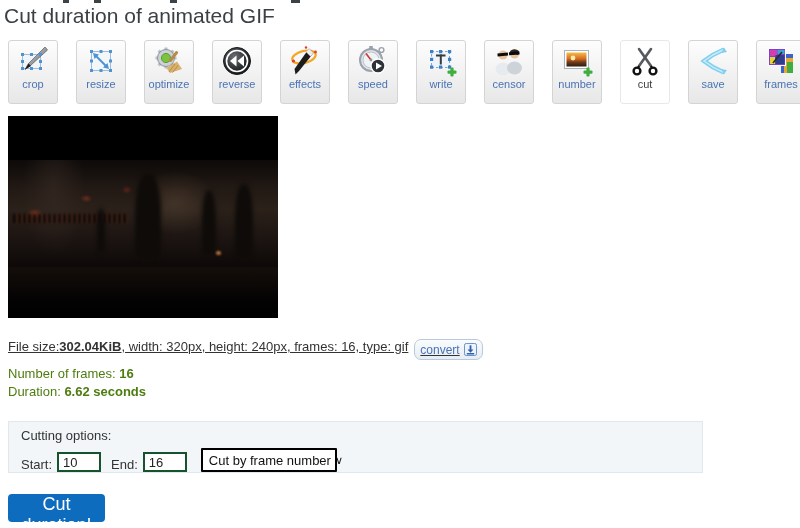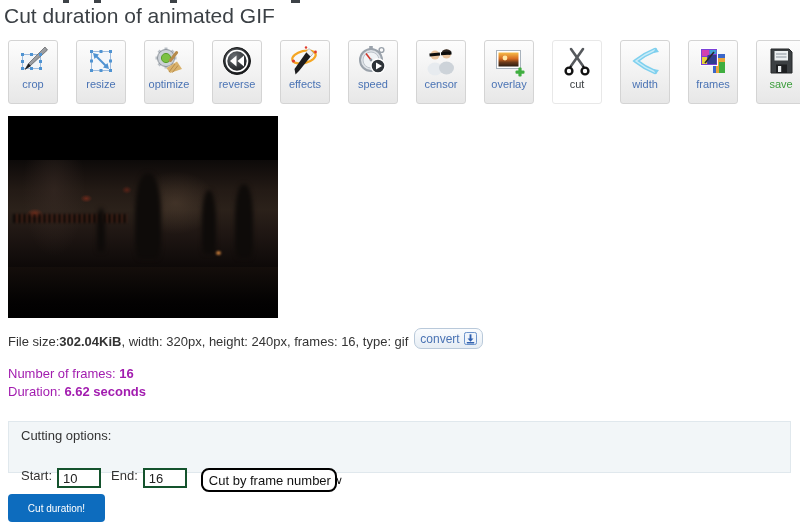--- a/index.html
+++ b/index.html
@@ -39,48 +39,48 @@
   .fig-r2 { left:84%; top:22%; width:18px; height:74px; }
   .fig-m1 { left:33%; top:45%; width:8px; height:44px; }
   .crowd { position:absolute; left:2%; top:50%; width:42%; height:9px; filter:blur(1px);
     background:repeating-linear-gradient(90deg, rgba(0,0,0,.65) 0 3px, rgba(120,42,22,.4) 3px 5px); }
   .ember { position:absolute; left:77%; top:85%; width:5px; height:4px; border-radius:50%;
     background:#c27a3a; filter:blur(1px); }
   .scene-below { position:absolute; left:0; top:151px; width:270px; height:51px;
     background:linear-gradient(180deg,#140e0b, #030202 70%, #000); }
 
   
-  .file-info { position:absolute; left:8px; top:328px; font-size:13px; color:#333; display:flex; align-items:flex-end; }
+  .file-info { position:absolute; left:8px; top:339px; font-size:13px; color:#333; display:flex; align-items:flex-start;text-decoration:underline; }
   .file-info b { font-weight:bold; }
   .convert-btn { margin-left:6px; height:21px; display:inline-flex; align-items:center; gap:4px;
     padding:0 5px; border:1px solid #b9c9da; border-radius:7px;
     background:linear-gradient(180deg,#fafcfe,#e6edf4); cursor:pointer; }
   .convert-btn .clabel { font-size:12px; color:#4a73b4; }
 
-  .stat-line { position:absolute; left:8px; font-size:13px; color:#a21caf; }
+  .stat-line { position:absolute; left:8px; font-size:13px; color:#4d7c0f; }
   .stat-frames { top:366px; }
   .stat-duration { top:384px; }
   .stat-line b { font-weight:bold; }
 
   
-  .cut-panel { position:absolute; left:8px; top:421px; width:783px; height:52px;
+  .cut-panel { position:absolute; left:8px; top:421px; width:695px; height:52px;
     background:#f2f6f8; border:1px solid #e0e8ed; }
   .cut-heading { position:absolute; left:12px; top:6px; font-size:13px; color:#333; }
-  .cut-row { position:absolute; left:12px; top:26px; display:flex; align-items:flex-start; font-size:13px; color:#333;margin-top:20px; }
+  .cut-row { position:absolute; left:12px; top:26px; display:flex; align-items:flex-end; font-size:13px; color:#333; }
   .cut-row label { margin-right:5px; }
   .cut-input { width:44px; height:20px; border:2px solid #14532d; background:#fff; font-size:13px;
     padding:0 4px; font-family:"Liberation Sans", sans-serif; color:#222; margin-right:10px; }
   .mode-select { display:inline-flex; align-items:center; justify-content:space-between;
-    width:136px; height:24px; border:2px solid #000; border-radius:8px; background:#fff;
+    width:136px; height:24px; border:2px solid #000; border-radius:1px; background:#fff;
     padding:0 6px; cursor:pointer; margin-left:4px; }
   .mode-select .mlabel { font-size:13px; color:#111; white-space:nowrap; }
   .mode-select .chev { font-size:11px; color:#111; margin-left:4px; }
 
   .primary-btn { position:absolute; left:8px; top:494px; width:97px; height:28px;
-    background:#0d6cbe; border:none; border-radius:4px; color:#fff; font-size:10px;
+    background:#0d6cbe; border:none; border-radius:4px; color:#fff; font-size:18px;
     font-family:"Liberation Sans", sans-serif; cursor:pointer; }
 </style>
 </head>
 <body>
 
 <div class="screen">
 
   <svg width="0" height="0" style="position:absolute">
     <defs>
       <radialGradient id="revg" cx="40%" cy="35%" r="75%">
@@ -203,20 +203,42 @@
         <circle cx="14" cy="15" r="11" fill="#dfe3e8" stroke="#9aa2ab" stroke-width="2"></circle>
         <circle cx="14" cy="15" r="8" fill="#f0f3f6" stroke="#bcc3cb"></circle>
         <line x1="14" y1="15" x2="9" y2="8.5" stroke="#d0372c" stroke-width="1.6"></line>
         <circle cx="14" cy="15" r="1.4" fill="#8d959d"></circle>
         <circle cx="21" cy="21" r="7" fill="#2e3338" stroke="#fff" stroke-width="1.4"></circle>
         <path d="M19 17.5 L25 21 L19 24.5 Z" fill="#fff"></path>
       </svg>
       <span class="tlabel">speed</span>
     </div>
 
+    <div class="tool-btn">
+      <svg class="ticon" viewBox="0 0 32 32">
+        <rect x="6.5" y="6.5" width="18" height="16" fill="#eef4fb" stroke="#7aa7d9" stroke-dasharray="2.5,2"></rect>
+        <g fill="#3e7fc1">
+          <rect x="5" y="5" width="3.2" height="3.2"></rect>
+            <rect x="23" y="5" width="3.2" height="3.2"></rect>
+          <rect x="5" y="20.5" width="3.2" height="3.2"></rect>
+            <rect x="23" y="20.5" width="3.2" height="3.2"></rect>
+          <rect x="14" y="5" width="3.2" height="3.2"></rect>
+            <rect x="5" y="12.8" width="3.2" height="3.2"></rect>
+          <rect x="23" y="12.8" width="3.2" height="3.2"></rect>
+            <rect x="14" y="20.5" width="3.2" height="3.2"></rect>
+        </g>
+        <rect x="11" y="9.5" width="9.5" height="2" fill="#3a3a3a"></rect>
+        <rect x="14.8" y="9.5" width="2" height="10" fill="#3a3a3a"></rect>
+        <g fill="#3fae3f">
+          <rect x="22.5" y="25.5" width="9" height="3.2" rx="1"></rect>
+          <rect x="25.4" y="22.6" width="3.2" height="9" rx="1"></rect>
+        </g>
+      </svg>
+      <span class="tlabel">write</span>
+    </div>
 
     <div class="tool-btn">
       <svg class="ticon" viewBox="0 0 32 32">
         <circle cx="10" cy="10" r="4.5" fill="#e8c39e"></circle>
         <circle cx="21.5" cy="9" r="4.5" fill="#e8c39e"></circle>
         <path d="M17 6 q4.5 -3.5 9 0 l-1 4 q-3.5 -2 -7 0 Z" fill="#2a2320"></path>
         <ellipse cx="10" cy="24" rx="7.5" ry="6.5" fill="#e7ebef"></ellipse>
         <ellipse cx="21.5" cy="23" rx="7.5" ry="6.5" fill="#cdd3d9"></ellipse>
         <rect x="4.5" y="8" width="10.5" height="3" fill="#0c0c0c" transform="rotate(-6 10 9.5)"></rect>
         <rect x="16" y="7" width="10.5" height="3" fill="#0c0c0c" transform="rotate(-4 21 8.5)"></rect>
@@ -227,21 +249,21 @@
     <div class="tool-btn">
       <svg class="ticon" viewBox="0 0 32 32">
         <rect x="3.5" y="5.5" width="24" height="18" fill="#fff" stroke="#a8b2bc"></rect>
         <rect x="5.5" y="7.5" width="20" height="14" fill="url(#sunset)"></rect>
         <circle cx="12" cy="13" r="2.4" fill="#ffe9a8"></circle>
         <g fill="#3fae3f">
           <rect x="22.5" y="25.5" width="9" height="3.2" rx="1"></rect>
           <rect x="25.4" y="22.6" width="3.2" height="9" rx="1"></rect>
         </g>
       </svg>
-      <span class="tlabel">overlay</span>
+      <span class="tlabel">number</span>
     </div>
 
     <div class="tool-btn active">
       <svg class="ticon" viewBox="0 0 32 32">
         <g stroke="#56595d" stroke-width="2.6" stroke-linecap="round">
           <line x1="10" y1="4" x2="22" y2="21"></line>
           <line x1="22" y1="4" x2="10" y2="21"></line>
         </g>
         <line x1="10" y1="21" x2="8.5" y2="23.5" stroke="#111" stroke-width="2"></line>
         <line x1="22" y1="21" x2="23.5" y2="23.5" stroke="#111" stroke-width="2"></line>
@@ -251,21 +273,21 @@
       <span class="tlabel">cut</span>
     </div>
 
     <div class="tool-btn">
       <svg class="ticon" viewBox="0 0 32 32">
         <path d="M26 5 C16 9 12 12 7 16 C12 20 16 23 26 27" fill="none" stroke="#7fd0ee" stroke-width="4.5" stroke-linecap="round"></path>
         <path d="M26 5 C16 9 12 12 7 16 C12 20 16 23 26 27" fill="none" stroke="#c9ecf8" stroke-width="1.6" stroke-linecap="round"></path>
         <path d="M27 3 L30 7 L24 8 Z" fill="#7fd0ee"></path>
         <path d="M27 29 L30 25 L24 24 Z" fill="#7fd0ee"></path>
       </svg>
-      <span class="tlabel">width</span>
+      <span class="tlabel">save</span>
     </div>
 
     <div class="tool-btn">
       <svg class="ticon" viewBox="0 0 32 32">
         <rect x="16" y="9" width="12" height="19" fill="#3a66c9"></rect>
         <rect x="19" y="13" width="9" height="15" fill="#e9a53a"></rect>
         <rect x="22" y="17" width="6" height="11" fill="#3fae3f"></rect>
         <rect x="3.5" y="3.5" width="17" height="17" fill="#7b3fd8" stroke="#fff"></rect>
         <rect x="5" y="5" width="7" height="6" fill="#d23fb0"></rect>
         <rect x="12.5" y="5" width="7" height="4" fill="#3fa0d8"></rect>

